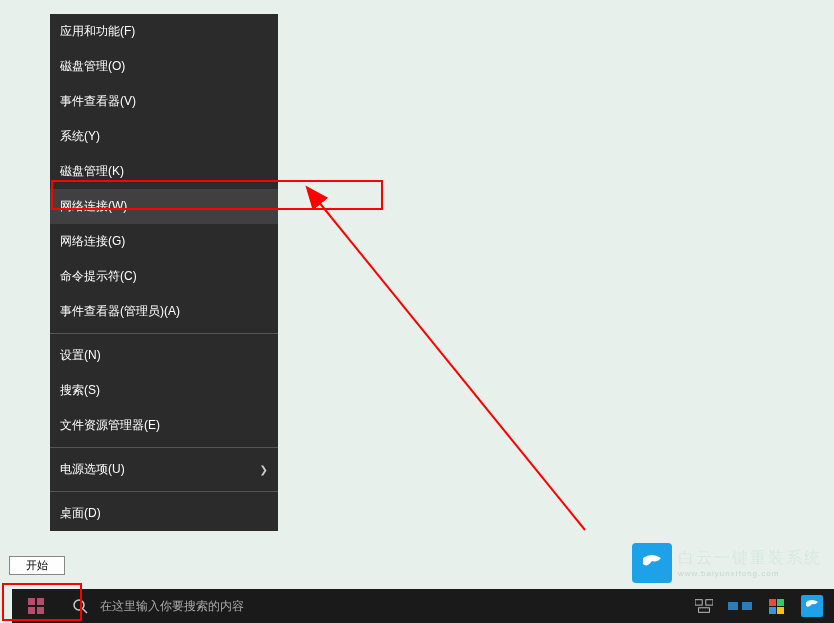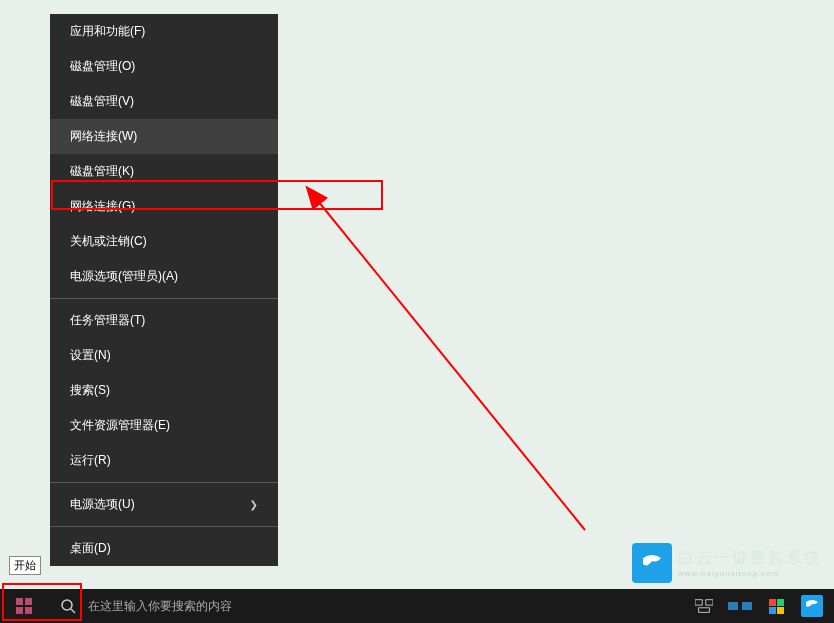--- a/index.html
+++ b/index.html
@@ -14,37 +14,37 @@
     .context-menu {
       position: absolute;
       left: 50px;
       top: 14px;
       width: 228px;
       background: #2b2b2b;
       color: #ffffff;
       font-size: 12px;
     }
     .menu-item {
-      padding: 9px 20px;
+      padding: 9px 10px;
       cursor: default;
       display: flex;
       justify-content: space-between;
       align-items: center;
     }
     .menu-item.highlighted { background: #404040; }
     .separator {
       height: 1px;
       background: #555;
       margin: 4px 0;
     }
     .chevron { color: #ccc; font-size: 10px; }
     .taskbar {
       position: absolute;
       bottom: 0;
-      left: 0;
+      left: 12px;
       right: 0;
       height: 34px;
       background: #1a1a1a;
       display: flex;
       align-items: center;
     }
     .start-btn {
       width: 48px;
       height: 34px;
       display: flex;
@@ -86,21 +86,21 @@
       pointer-events: none;
     }
     .annotation-arrow {
       position: absolute;
       pointer-events: none;
     }
     .tooltip {
       position: absolute;
       background: #fefefe;
       border: 1px solid #888;
-      padding: 1px 4px;
+      padding: 1px 16px;
       font-size: 11px;
       color: #000;
     }
     .watermark {
       position: absolute;
       right: 12px;
       bottom: 40px;
       display: flex;
       align-items: center;
       gap: 6px;
@@ -134,52 +134,49 @@
 <body>
 
 <div class="context-menu">
   <div class="menu-item">
       <span>应用和功能(F)</span>
     </div>
   <div class="menu-item">
       <span>磁盘管理(O)</span>
     </div>
   <div class="menu-item">
-      <span>磁盘管理(V)</span>
+      <span>事件查看器(V)</span>
+    </div>
+  <div class="menu-item">
+      <span>系统(Y)</span>
+    </div>
+  <div class="menu-item">
+      <span>磁盘管理(K)</span>
     </div>
   <div class="menu-item highlighted">
       <span>网络连接(W)</span>
     </div>
   <div class="menu-item">
-      <span>磁盘管理(K)</span>
-    </div>
-  <div class="menu-item">
       <span>网络连接(G)</span>
     </div>
   <div class="menu-item">
-      <span>关机或注销(C)</span>
-    </div>
-  <div class="menu-item">
-      <span>电源选项(管理员)(A)</span>
+      <span>命令提示符(C)</span>
+    </div>
+  <div class="menu-item">
+      <span>事件查看器(管理员)(A)</span>
     </div>
   <div class="separator"></div>
   <div class="menu-item">
-      <span>任务管理器(T)</span>
-    </div>
-  <div class="menu-item">
       <span>设置(N)</span>
     </div>
   <div class="menu-item">
       <span>搜索(S)</span>
     </div>
   <div class="menu-item">
       <span>文件资源管理器(E)</span>
-    </div>
-  <div class="menu-item">
-      <span>运行(R)</span>
     </div>
   <div class="separator"></div>
   <div class="menu-item">
     <span>电源选项(U)</span>
     <span class="chevron">❯</span>
   </div>
   <div class="separator"></div>
   <div class="menu-item">
       <span>桌面(D)</span>
     </div>

